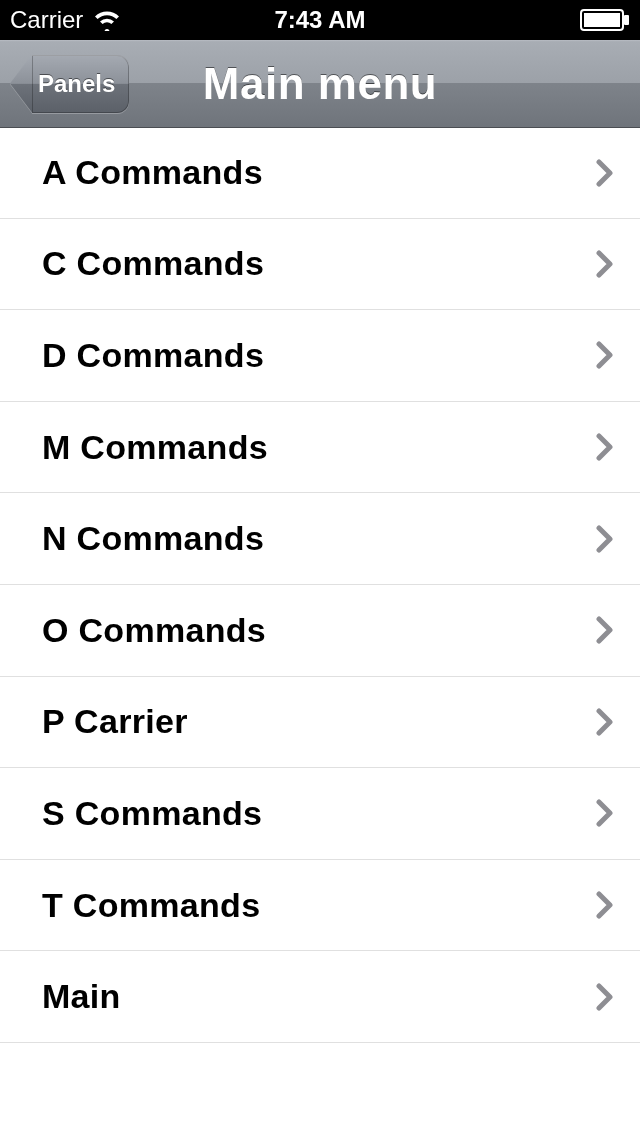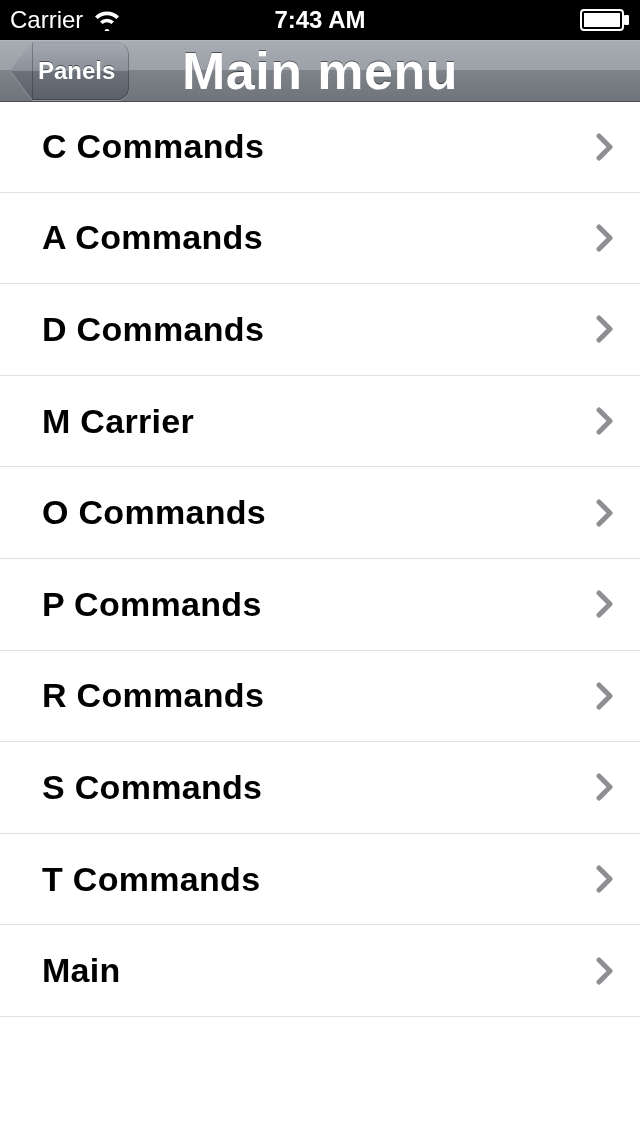--- a/index.html
+++ b/index.html
@@ -19,31 +19,31 @@
     }
     .status-left { display: flex; align-items: center; gap: 10px; }
     .status-center { position: absolute; left: 50%; transform: translateX(-50%); font-weight: 600; }
     .status-right { display: flex; align-items: center; }
 
     .wifi-icon svg { display: block; }
     .battery-icon svg { display: block; }
 
     
     .nav-bar {
-      height: 62px;
+      height: 88px;
       background: linear-gradient(to bottom, #b9bdc4 0%, #a8adb4 2%, #9ca1a8 49%, #7e838a 50%, #6f747b 100%);
       border-bottom: 1px solid #4a4d52;
       position: relative;
       display: flex;
       align-items: center;
       justify-content: center;
     }
     .nav-title {
       color: #fff;
-      font-size: 52px;
+      font-size: 44px;
       font-weight: 700;
       text-shadow: 0 -1px 0 rgba(0,0,0,0.5);
       letter-spacing: 0.5px;
     }
     .back-button {
       position: absolute;
       left: 10px;
       top: 50%;
       transform: translateY(-50%);
       display: flex;
@@ -127,69 +127,69 @@
     <div class="back-arrow"></div>
     <div class="back-body">
       <span>Panels</span>
     </div>
   </div>
   <div class="nav-title">Main menu</div>
 </div>
 
 <div class="list">
   <div class="list-row">
+    <span class="row-label">A Commands</span>
+    <span class="chevron">
+      <svg width="18" height="28" viewBox="0 0 18 28">
+          <path d="M3 3 L14 14 L3 25" fill="none" stroke="#8e8e93" stroke-width="5" stroke-linecap="round" stroke-linejoin="round"></path>
+        </svg>
+    </span>
+  </div>
+  <div class="list-row">
     <span class="row-label">C Commands</span>
     <span class="chevron">
       <svg width="18" height="28" viewBox="0 0 18 28">
           <path d="M3 3 L14 14 L3 25" fill="none" stroke="#8e8e93" stroke-width="5" stroke-linecap="round" stroke-linejoin="round"></path>
         </svg>
     </span>
   </div>
   <div class="list-row">
-    <span class="row-label">A Commands</span>
-    <span class="chevron">
-      <svg width="18" height="28" viewBox="0 0 18 28">
-          <path d="M3 3 L14 14 L3 25" fill="none" stroke="#8e8e93" stroke-width="5" stroke-linecap="round" stroke-linejoin="round"></path>
-        </svg>
-    </span>
-  </div>
-  <div class="list-row">
     <span class="row-label">D Commands</span>
     <span class="chevron">
       <svg width="18" height="28" viewBox="0 0 18 28">
           <path d="M3 3 L14 14 L3 25" fill="none" stroke="#8e8e93" stroke-width="5" stroke-linecap="round" stroke-linejoin="round"></path>
         </svg>
     </span>
   </div>
   <div class="list-row">
-    <span class="row-label">M Carrier</span>
+    <span class="row-label">M Commands</span>
+    <span class="chevron">
+      <svg width="18" height="28" viewBox="0 0 18 28">
+          <path d="M3 3 L14 14 L3 25" fill="none" stroke="#8e8e93" stroke-width="5" stroke-linecap="round" stroke-linejoin="round"></path>
+        </svg>
+    </span>
+  </div>
+  <div class="list-row">
+    <span class="row-label">N Commands</span>
     <span class="chevron">
       <svg width="18" height="28" viewBox="0 0 18 28">
           <path d="M3 3 L14 14 L3 25" fill="none" stroke="#8e8e93" stroke-width="5" stroke-linecap="round" stroke-linejoin="round"></path>
         </svg>
     </span>
   </div>
   <div class="list-row">
     <span class="row-label">O Commands</span>
     <span class="chevron">
       <svg width="18" height="28" viewBox="0 0 18 28">
           <path d="M3 3 L14 14 L3 25" fill="none" stroke="#8e8e93" stroke-width="5" stroke-linecap="round" stroke-linejoin="round"></path>
         </svg>
     </span>
   </div>
   <div class="list-row">
-    <span class="row-label">P Commands</span>
-    <span class="chevron">
-      <svg width="18" height="28" viewBox="0 0 18 28">
-          <path d="M3 3 L14 14 L3 25" fill="none" stroke="#8e8e93" stroke-width="5" stroke-linecap="round" stroke-linejoin="round"></path>
-        </svg>
-    </span>
-  </div>
-  <div class="list-row">
-    <span class="row-label">R Commands</span>
+    <span class="row-label">P Carrier</span>
     <span class="chevron">
       <svg width="18" height="28" viewBox="0 0 18 28">
           <path d="M3 3 L14 14 L3 25" fill="none" stroke="#8e8e93" stroke-width="5" stroke-linecap="round" stroke-linejoin="round"></path>
         </svg>
     </span>
   </div>
   <div class="list-row">
     <span class="row-label">S Commands</span>
     <span class="chevron">
       <svg width="18" height="28" viewBox="0 0 18 28">

